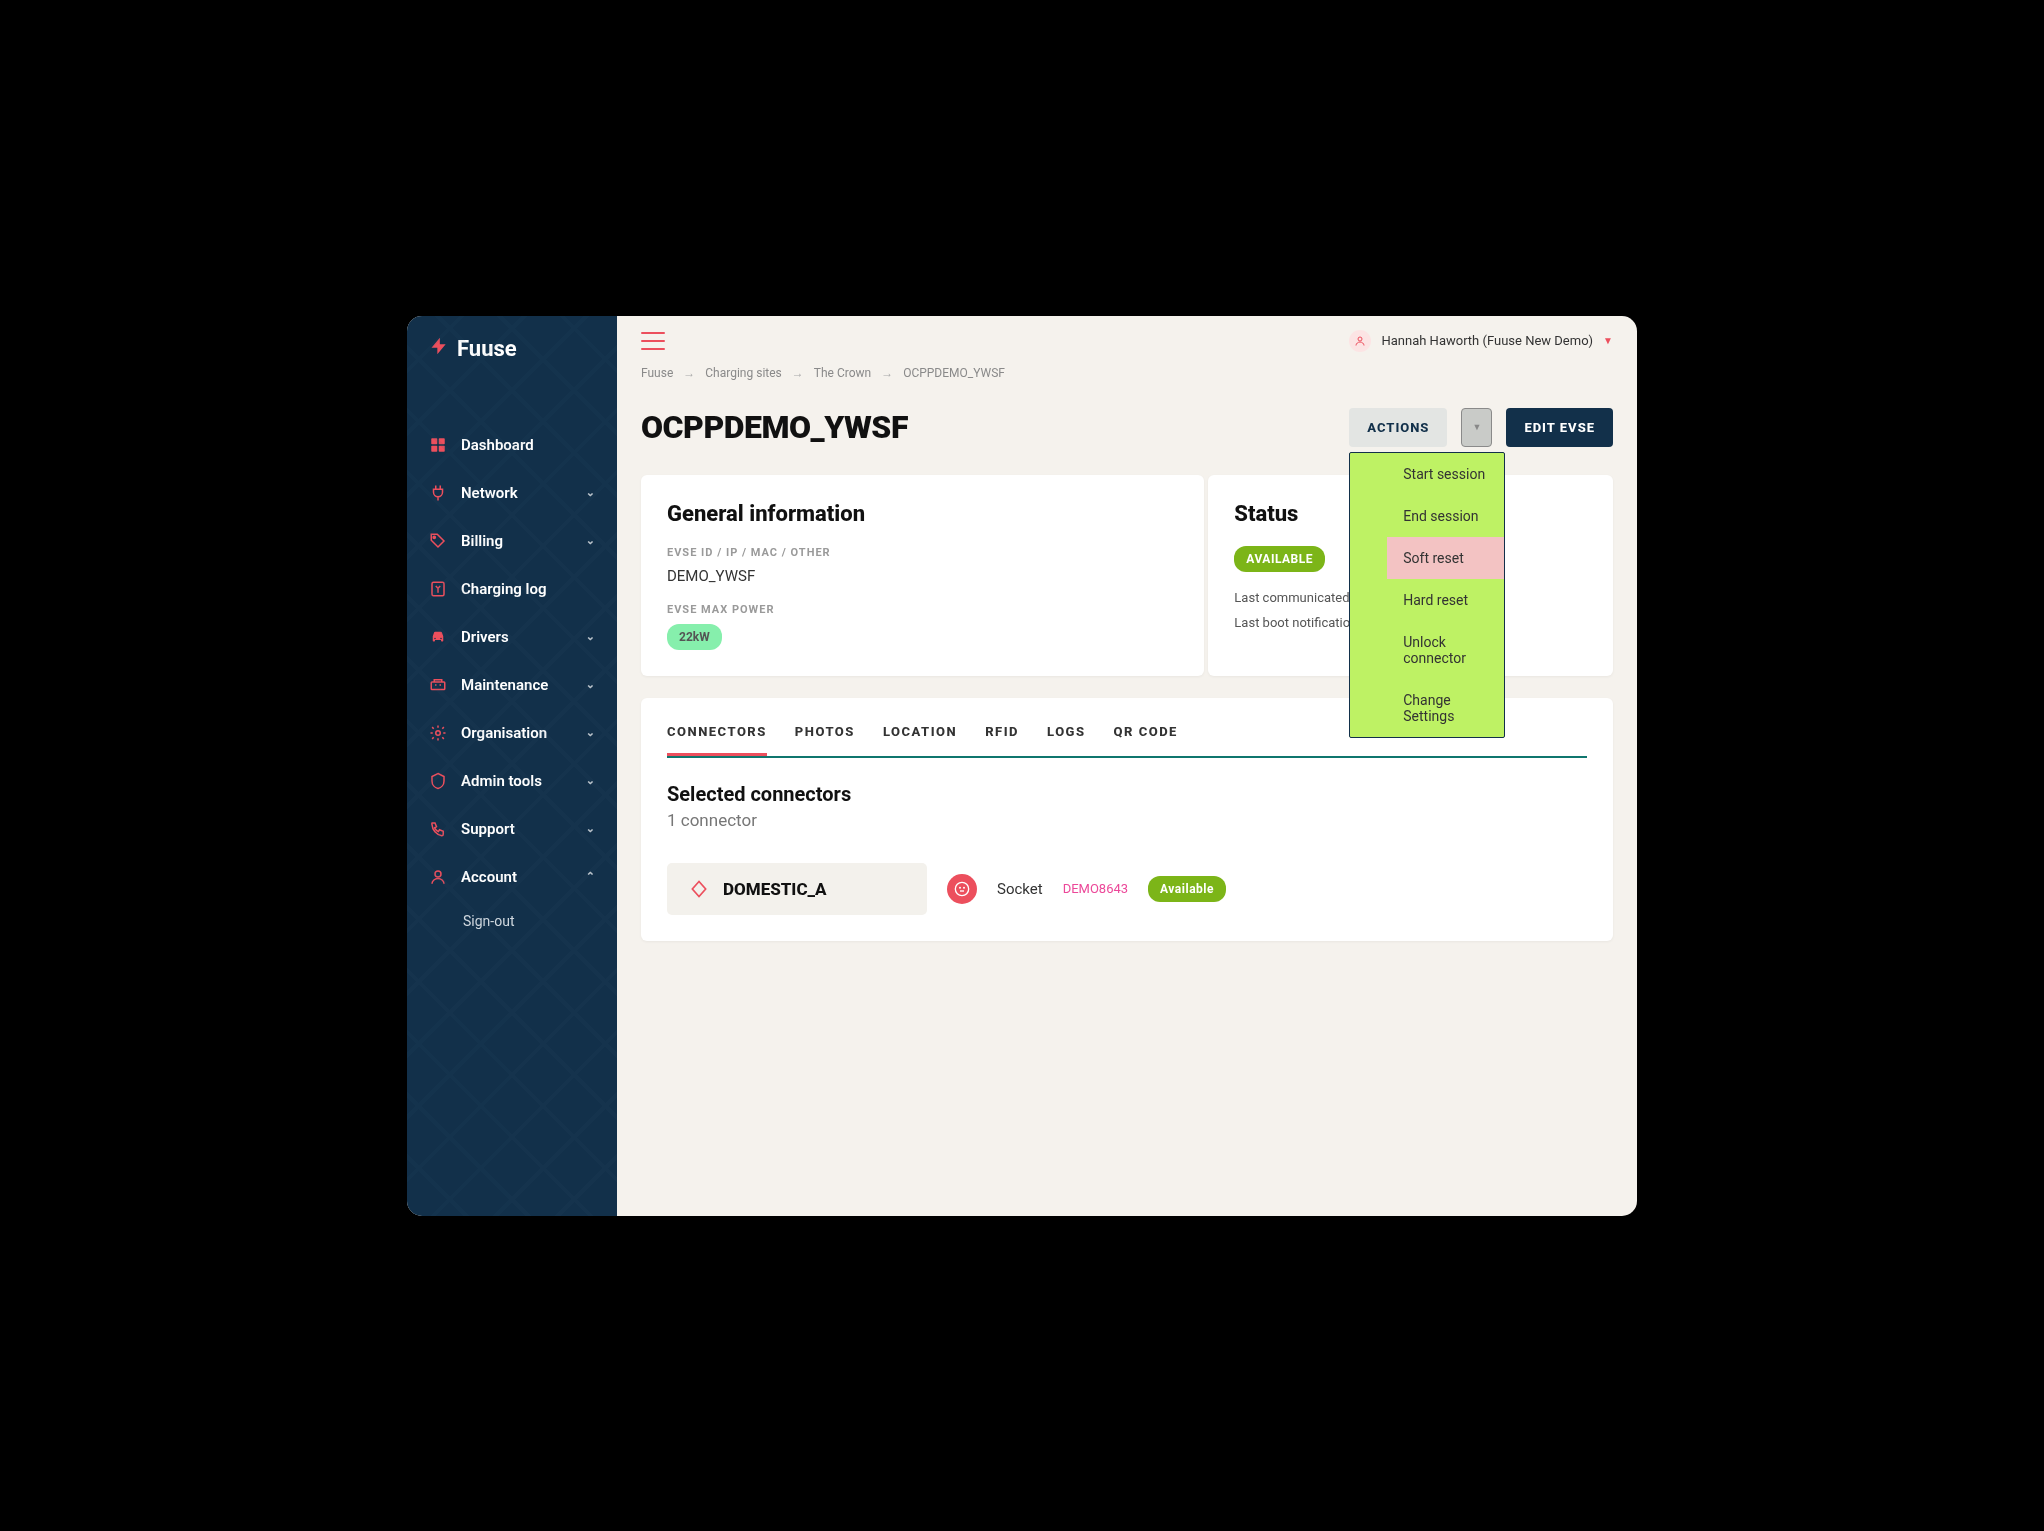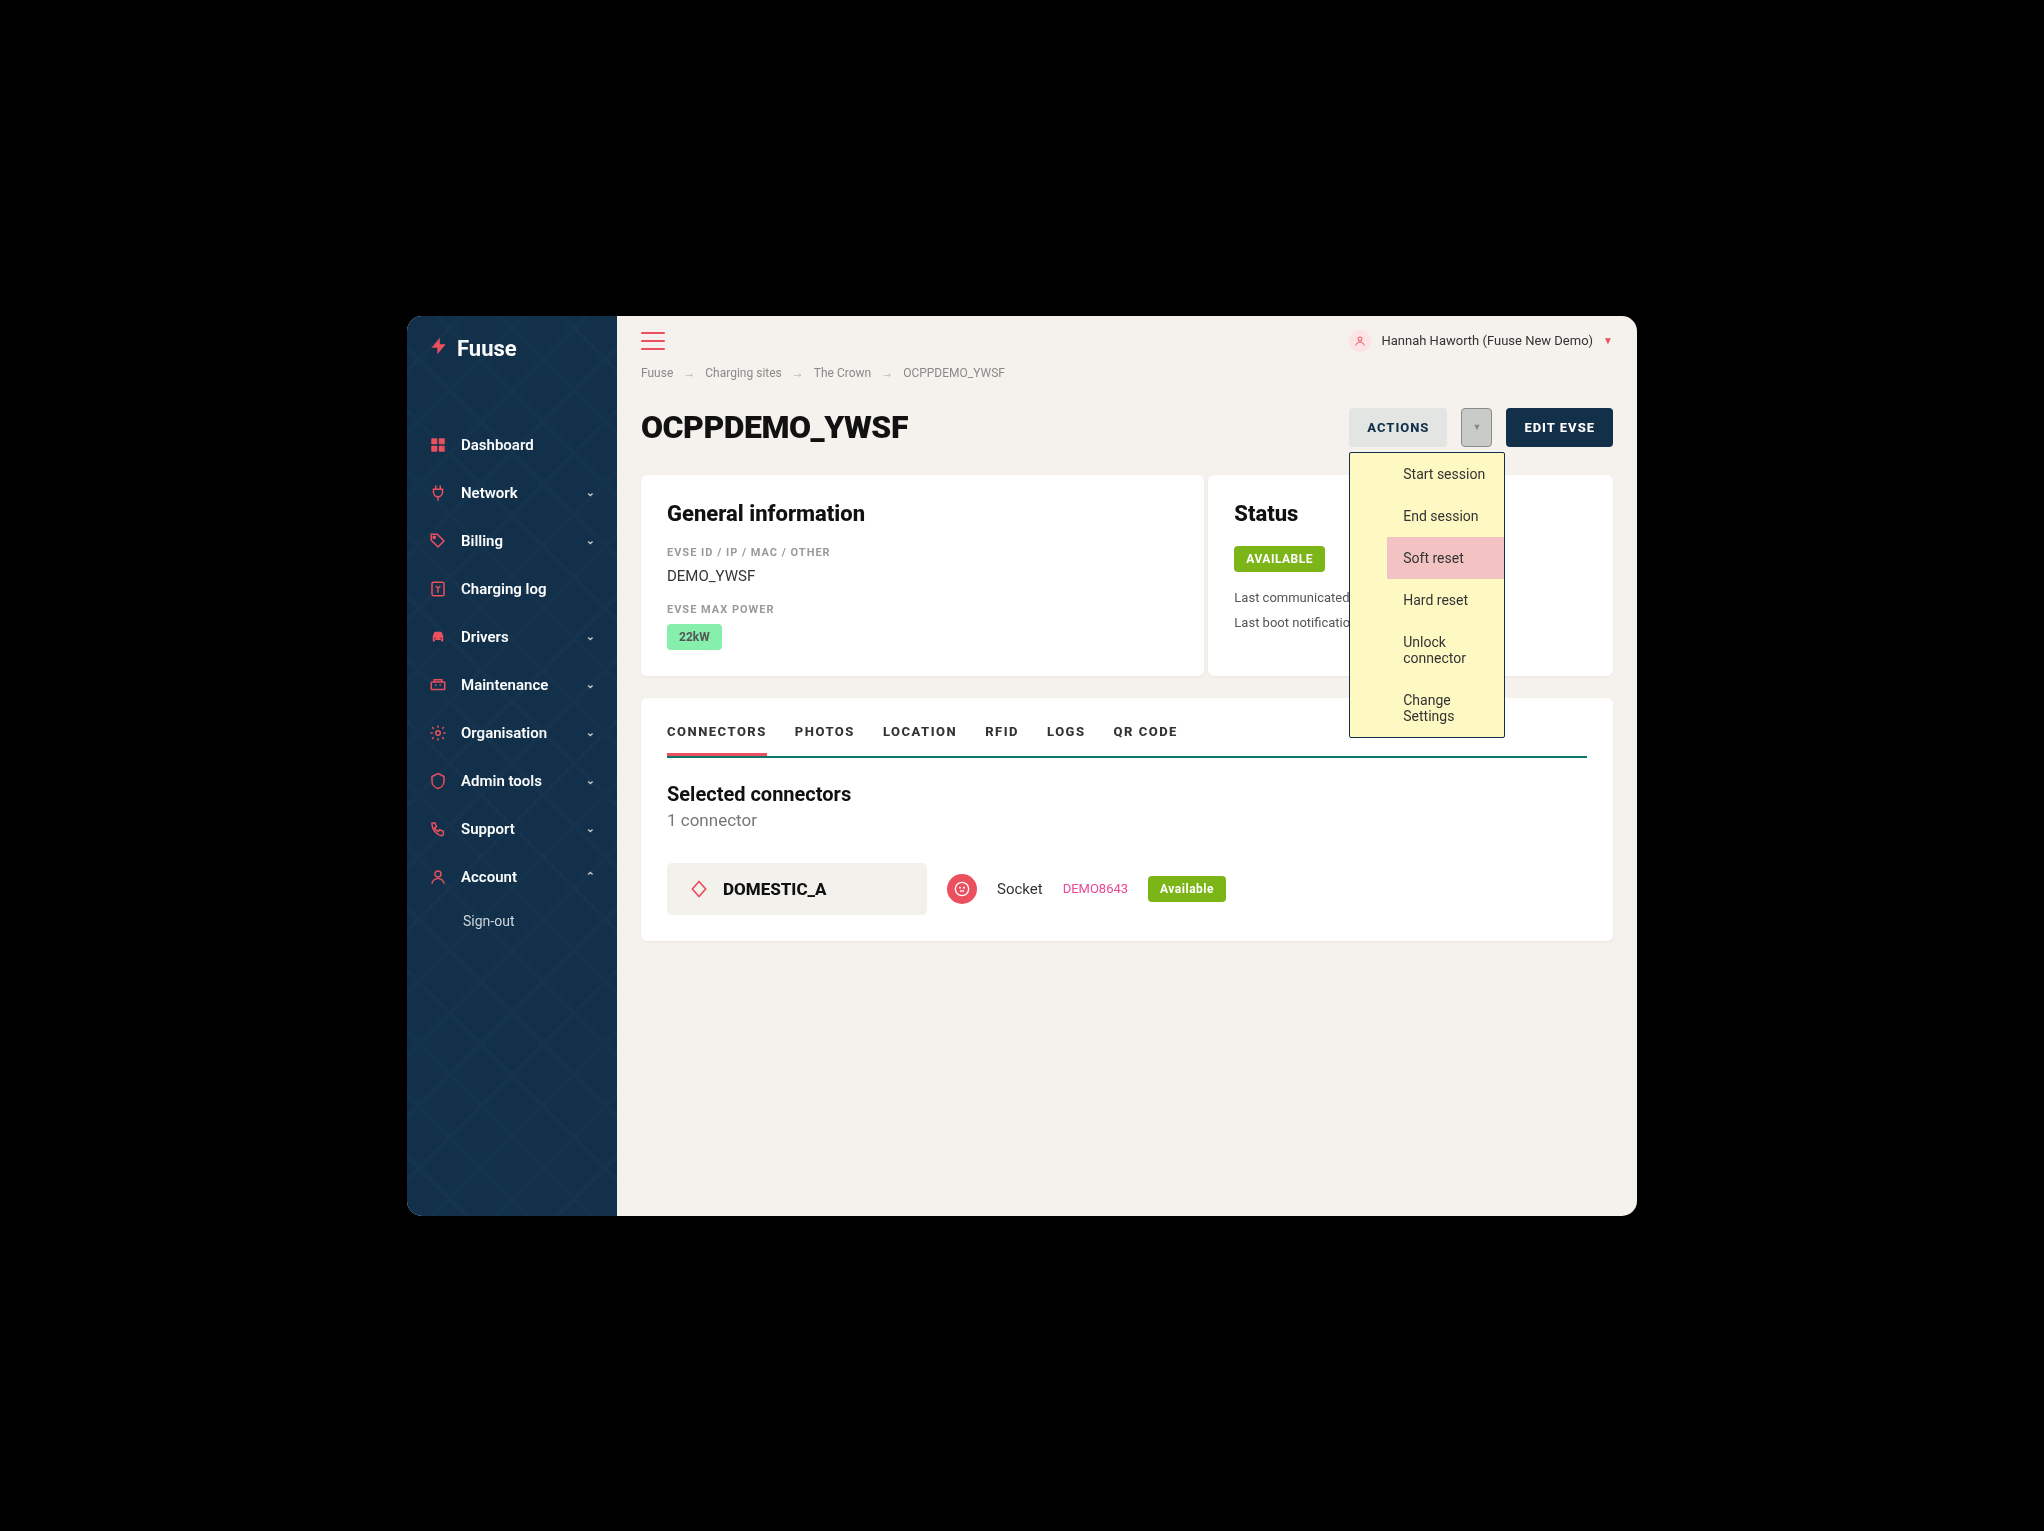--- a/index.html
+++ b/index.html
@@ -26,31 +26,31 @@
 .breadcrumb { display: flex; align-items: center; gap: 10px; font-size: 12px; color: #8a8a8a; margin-bottom: 28px; }
 .breadcrumb-item { cursor: pointer; }
 .breadcrumb-sep { color: #aaa; }
 .page-header { display: flex; align-items: center; justify-content: space-between; margin-bottom: 28px; }
 .page-title { font-size: 32px; font-weight: 900; color: #111; letter-spacing: -0.5px; }
 .header-actions { display: flex; gap: 14px; position: relative; }
 .btn { padding: 12px 18px; border: none; border-radius: 4px; font-size: 13px; font-weight: 800; letter-spacing: 1px; cursor: pointer; display: flex; align-items: center; gap: 8px; }
 .btn-actions { background: #e3e5e3; color: #12304a; }
 .btn-actions-caret { background: #c9cbc8; padding: 12px 10px; border-radius: 4px; border: 1px solid #8a8a8a; cursor: pointer; color: #888; font-size: 9px; }
 .btn-primary { background: #12304a; color: #fff; }
-.dropdown { position: absolute; right: 108px; top: 44px; background: #fef9c3; border: 1px solid #12304a; border-radius: 2px; min-width: 155px; z-index: 10; padding-left: 37px; }
+.dropdown { position: absolute; right: 108px; top: 44px; background: #bef264; border: 1px solid #12304a; border-radius: 2px; min-width: 155px; z-index: 10; padding-left: 37px; }
 .dropdown-item { padding: 13px 16px; font-size: 14px; color: #333; cursor: pointer; }
 .dropdown-item.highlighted { background: #f3c3c3; }
 .cards { display: flex; gap: 4px; margin-bottom: 22px; }
 .card { background: #fff; border-radius: 6px; padding: 26px; box-shadow: 0 1px 3px rgba(0,0,0,0.05); }
 .card.general { flex: 1.45; }
 .card.status { flex: 1; }
 .card-title { font-size: 22px; font-weight: 800; color: #111; margin-bottom: 20px; }
 .field-label { font-size: 11px; font-weight: 700; color: #9a9a9a; letter-spacing: 1px; margin-bottom: 8px; }
 .field-value { font-size: 15px; color: #333; margin-bottom: 18px; }
-.badge { display: inline-block; padding: 6px 12px; border-radius: 4px; font-size: 12px; font-weight: 700; text-align: right; }
+.badge { display: inline-block; padding: 6px 12px; border-radius: 12px; font-size: 12px; font-weight: 700; text-align: right; }
 .badge-gray { background: #86efac; color: #555; }
 .badge-green { background: #7cb518; color: #fff; letter-spacing: 0.5px; }
 .status-line { font-size: 13px; color: #555; margin-top: 10px; }
 .tabs-card { background: #fff; border-radius: 6px; padding: 26px; box-shadow: 0 1px 3px rgba(0,0,0,0.05); }
 .tabs { display: flex; gap: 28px; border-bottom: 2px solid #0f766e; margin-bottom: 24px; }
 .tab { padding: 0 0 14px 0; font-size: 13px; font-weight: 800; letter-spacing: 1.5px; color: #333; cursor: pointer; border-bottom: 3px solid transparent; }
 .tab.active { border-bottom-color: #ec4f5d; }
 .section-title { font-size: 20px; font-weight: 700; color: #111; margin-bottom: 4px; }
 .section-sub { font-size: 17px; color: #777; margin-bottom: 33px; }
 .connector-row { display: flex; align-items: center; gap: 20px; }

